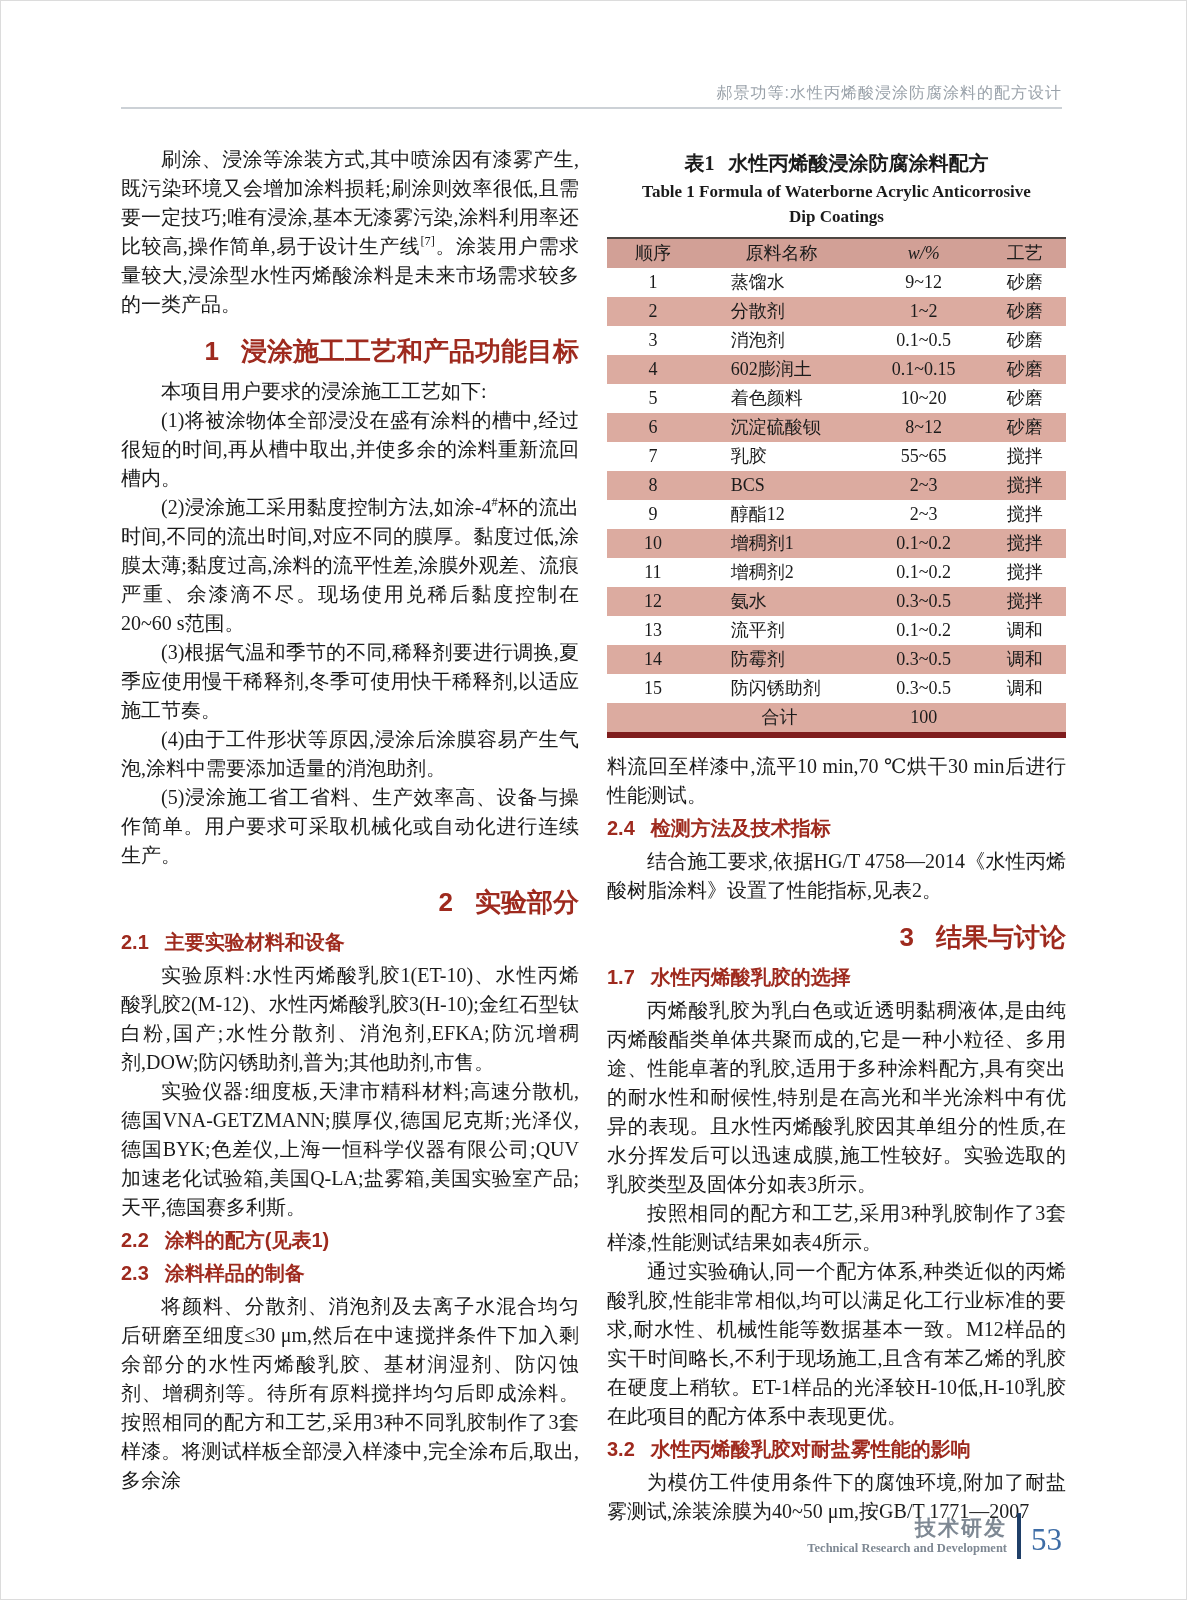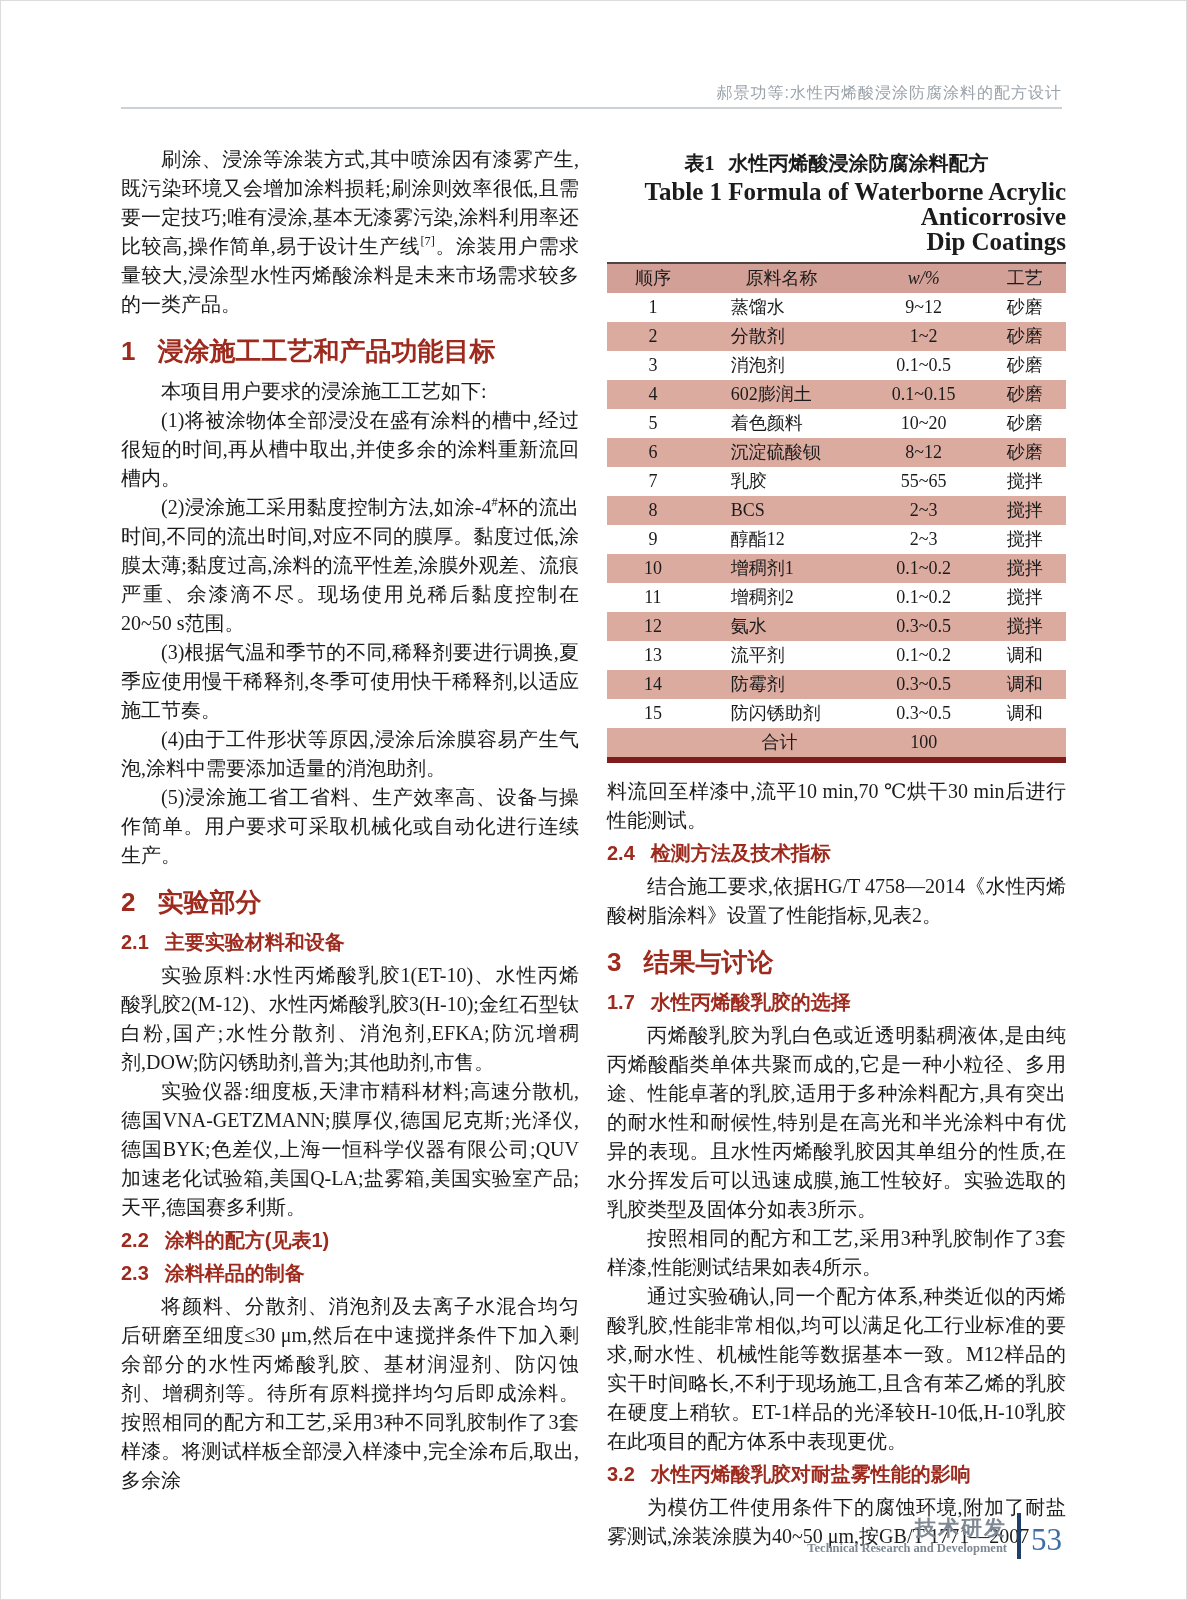--- a/index.html
+++ b/index.html
@@ -36,37 +36,37 @@
   }
   .col{font-size:20px;line-height:29px;text-align:justify;}
   .col-left{width:458px;}
   .col-right{width:459px;}
   .body-p{text-indent:2em;}
   .no-indent{text-indent:0;}
   sup{font-size:0.62em;vertical-align:super;line-height:0;}
   h2.sec{
     font-family:"Liberation Sans","DejaVu Sans",sans-serif;
     font-size:26px;line-height:34px;color:var(--accent);
-    font-weight:bold;margin:15px 0 9px;text-align:left;
+    font-weight:bold;margin:15px 0 9px;text-align:right;
   }
   h2.sec .sec-num{margin-right:0.85em;}
   h3.subsec{
     font-family:"Liberation Sans","DejaVu Sans",sans-serif;
     font-size:20px;line-height:29px;color:var(--accent);
     font-weight:bold;margin:4px 0;text-align:left;
   }
   h3.subsec .sec-num{margin-right:0.8em;}
   
   .tbl-title-zh{
     text-align:center;font-weight:bold;font-size:20px;line-height:28px;
     margin-top:4px;
   }
   .tbl-title-zh .t-no{margin-right:0.7em;}
   .tbl-title-en{
-    text-align:right;font-weight:bold;font-size:25px;line-height:25px;
+    text-align:center;font-weight:bold;font-size:17px;line-height:25px;
     margin:2px 0 8px;
   }
   table.t1{
     width:100%;border-collapse:collapse;
     border-top:2px solid #4d4642;border-bottom:6px solid #7f1d1d;
     margin-bottom:14px;
   }
   table.t1 th,table.t1 td{
     height:28.5px;font-size:18px;font-weight:normal;
     text-align:center;padding:0 4px;text-indent:0;
@@ -105,21 +105,21 @@
 
 <div class="columns">
 
   <div class="col col-left">
     <p class="body-p"><span>刷涂、浸涂等涂装方式,其中喷涂因有漆雾产生,既污染环境又会增加涂料损耗;刷涂则效率很低,且需要一定技巧;唯有浸涂,基本无漆雾污染,涂料利用率还比较高,操作简单,易于设计生产线</span><sup>[7]</sup><span>。涂装用户需求量较大,浸涂型水性丙烯酸涂料是未来市场需求较多的一类产品。</span></p>
 
     <h2 class="sec"><span class="sec-num">1</span><span>浸涂施工工艺和产品功能目标</span></h2>
 
     <p class="body-p">本项目用户要求的浸涂施工工艺如下:</p>
     <p class="body-p">(1)将被涂物体全部浸没在盛有涂料的槽中,经过很短的时间,再从槽中取出,并使多余的涂料重新流回槽内。</p>
-    <p class="body-p"><span>(2)浸涂施工采用黏度控制方法,如涂-4</span><sup>#</sup><span>杯的流出时间,不同的流出时间,对应不同的膜厚。黏度过低,涂膜太薄;黏度过高,涂料的流平性差,涂膜外观差、流痕严重、余漆滴不尽。现场使用兑稀后黏度控制在20~50 s范围。</span></p>
+    <p class="body-p"><span>(2)浸涂施工采用黏度控制方法,如涂-4</span><sup>#</sup><span>杯的流出时间,不同的流出时间,对应不同的膜厚。黏度过低,涂膜太薄;黏度过高,涂料的流平性差,涂膜外观差、流痕严重、余漆滴不尽。现场使用兑稀后黏度控制在20~60 s范围。</span></p>
     <p class="body-p">(3)根据气温和季节的不同,稀释剂要进行调换,夏季应使用慢干稀释剂,冬季可使用快干稀释剂,以适应施工节奏。</p>
     <p class="body-p">(4)由于工件形状等原因,浸涂后涂膜容易产生气泡,涂料中需要添加适量的消泡助剂。</p>
     <p class="body-p">(5)浸涂施工省工省料、生产效率高、设备与操作简单。用户要求可采取机械化或自动化进行连续生产。</p>
 
     <h2 class="sec"><span class="sec-num">2</span><span>实验部分</span></h2>
 
     <h3 class="subsec"><span class="sec-num">2.1</span><span>主要实验材料和设备</span></h3>
     <p class="body-p">实验原料:水性丙烯酸乳胶1(ET-10)、水性丙烯酸乳胶2(M-12)、水性丙烯酸乳胶3(H-10);金红石型钛白粉,国产;水性分散剂、消泡剂,EFKA;防沉增稠剂,DOW;防闪锈助剂,普为;其他助剂,市售。</p>
     <p class="body-p">实验仪器:细度板,天津市精科材料;高速分散机,德国VNA-GETZMANN;膜厚仪,德国尼克斯;光泽仪,德国BYK;色差仪,上海一恒科学仪器有限公司;QUV加速老化试验箱,美国Q-LA;盐雾箱,美国实验室产品;天平,德国赛多利斯。</p>
 

